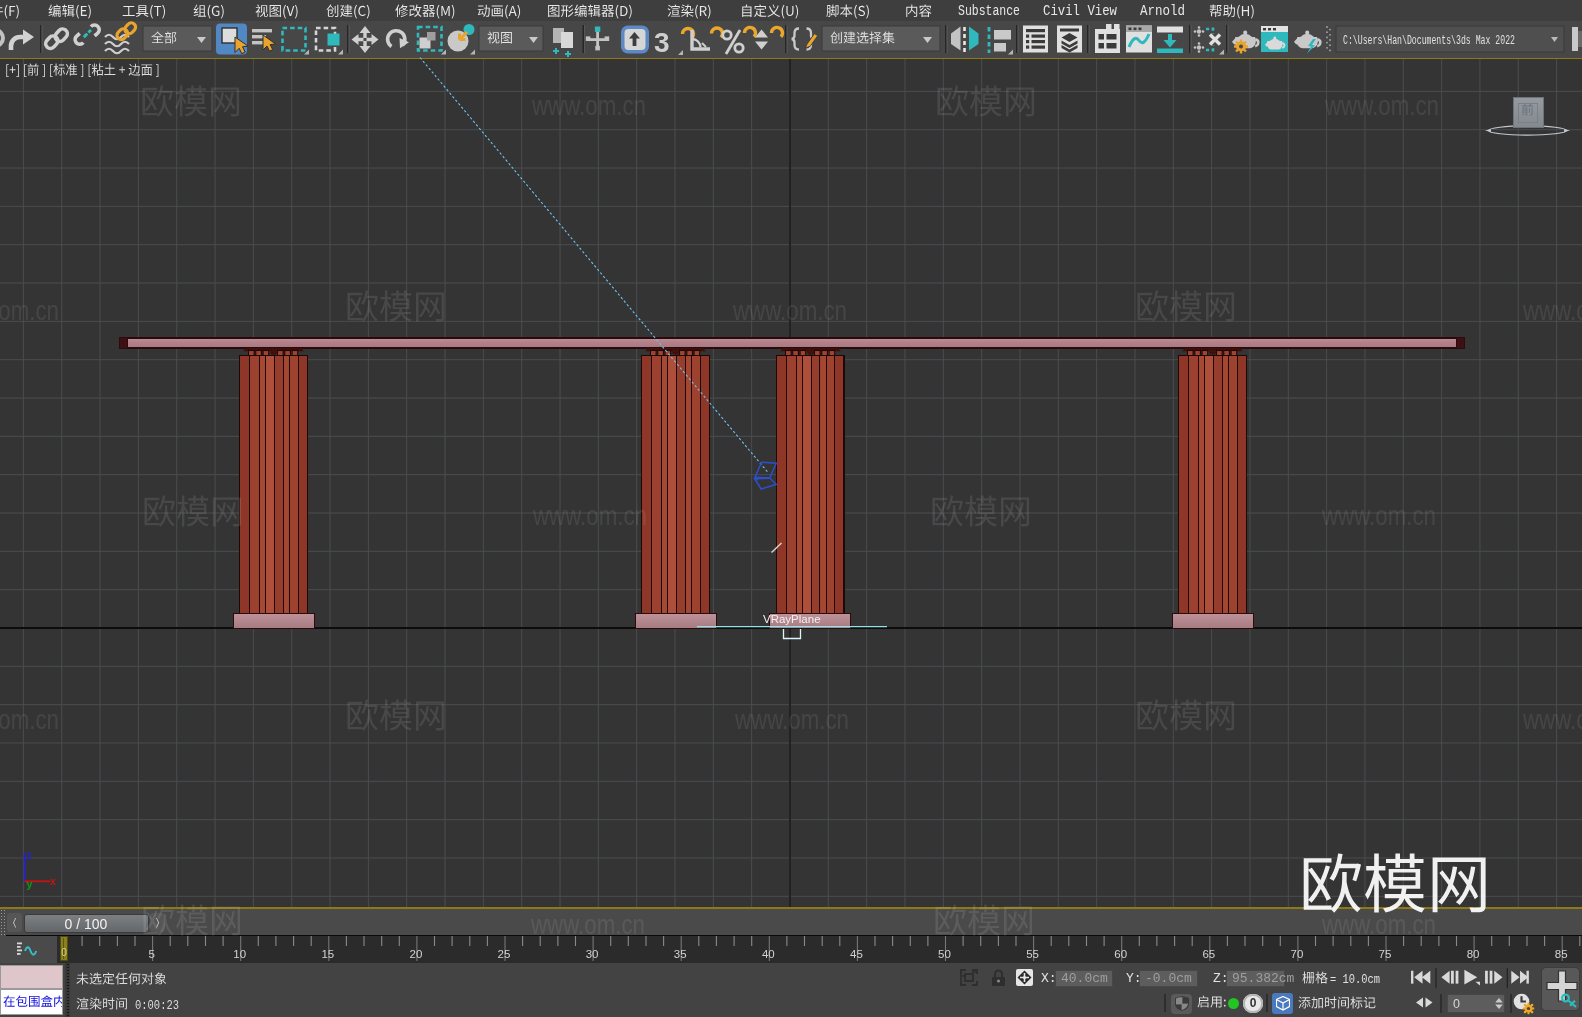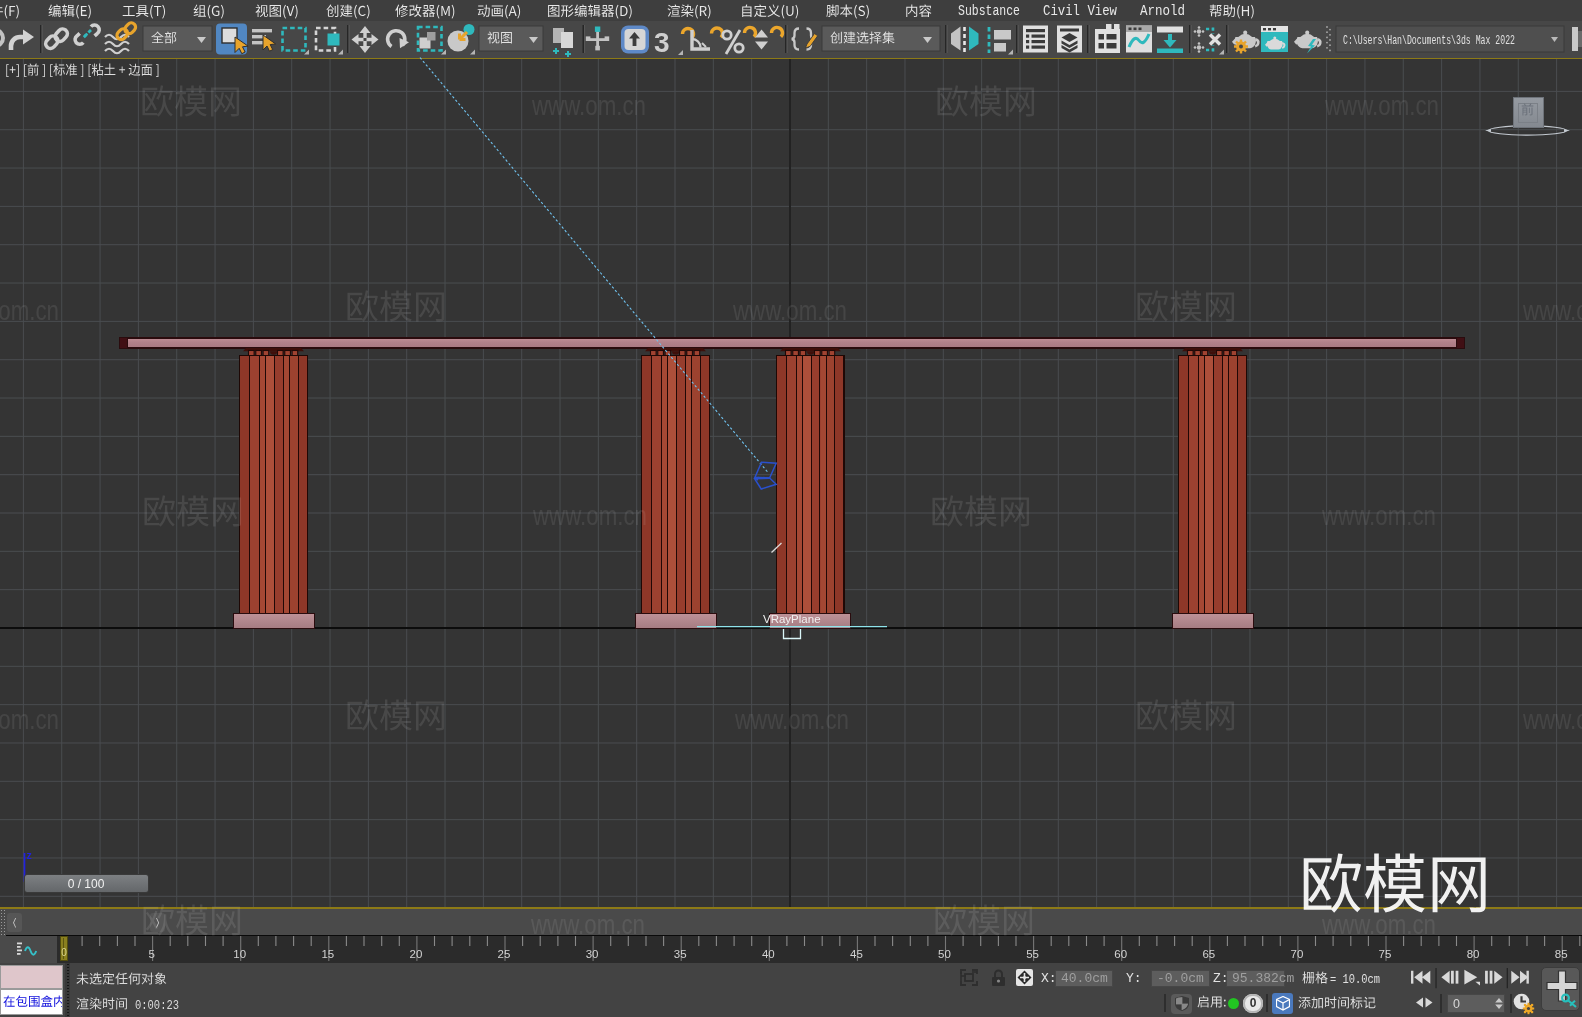--- a/index.html
+++ b/index.html
@@ -241,21 +241,21 @@
 </svg>
 <div style="position:absolute;left:1512.5px;top:97px;width:31px;height:31px;background:linear-gradient(#959aa1,#848990);border:1px solid #6e737a;"></div>
 <div style="position:absolute;left:1518px;top:102.5px;width:20px;height:20px;border:1px solid #7b8087;"></div>
 <svg style="position:absolute;left:1521px;top:102.5px;overflow:visible" width="17" height="18">
       <path d="M7.9 4.8V10.1H8.8V4.8ZM10.5 4.4V11.3C10.5 11.5 10.4 11.5 10.2 11.5C10 11.5 9.3 11.5 8.5 11.5C8.6 11.8 8.8 12.2 8.9 12.4C9.9 12.4 10.5 12.4 10.9 12.3C11.3 12.1 11.5 11.8 11.5 11.3V4.4ZM9.4 0.5C9.1 1.1 8.6 1.9 8.2 2.6H4.3L4.9 2.3C4.7 1.8 4.1 1.1 3.6 0.5L2.7 0.8C3.2 1.4 3.7 2.1 3.9 2.6H0.7V3.5H12.3V2.6H9.3C9.7 2 10.1 1.4 10.4 0.8ZM5.3 7.5V8.8H2.4V7.5ZM5.3 6.8H2.4V5.5H5.3ZM1.5 4.6V12.4H2.4V9.6H5.3V11.3C5.3 11.5 5.3 11.6 5.1 11.6C4.9 11.6 4.3 11.6 3.7 11.6C3.8 11.8 3.9 12.2 4 12.4C4.9 12.4 5.4 12.4 5.8 12.3C6.2 12.1 6.3 11.9 6.3 11.4V4.6Z" fill="#6b717a"></path>
     </svg>
 <div style="position:absolute;left:0;top:907.2px;width:1582px;height:1.8px;background:#8d7a16;"></div>
 <div style="position:absolute;left:0;top:909px;width:1582px;height:25.5px;background:#4a4a4a;"></div>
 <div style="position:absolute;left:0;top:909px;width:6px;height:54px;background-image:radial-gradient(circle at 50% 50%, #9a9a9a 0.8px, transparent 1px);background-size:3px 3px;"></div>
 <div style="position:absolute;left:7px;top:912.5px;width:15px;height:19px;background:#565656;border-radius:3px;color:#c9c9c9;font-size:11px;text-align:center;line-height:18px;">〈</div>
-<div style="position:absolute;left:23.5px;top:874px;width:125px;height:19px;border-radius:3px;background:linear-gradient(#7d8083,#64676a);border:1px solid #3a3a3a;color:#f2f2f2;font-size:12px;text-align:center;line-height:18px;">0 / 100</div>
+<div style="position:absolute;left:23.5px;top:914px;width:125px;height:19px;border-radius:3px;background:linear-gradient(#7d8083,#64676a);border:1px solid #3a3a3a;color:#f2f2f2;font-size:14px;text-align:center;line-height:18px;">0 / 100</div>
 <div style="position:absolute;left:150px;top:912.5px;width:15px;height:19px;background:#565656;border-radius:3px;color:#c9c9c9;font-size:11px;text-align:center;line-height:18px;">〉</div>
 <div style="position:absolute;left:0;top:934.5px;width:1582px;height:28.5px;background:#4a4a4a;"></div>
 <div style="position:absolute;left:57px;top:934.5px;width:1525px;height:28.5px;background:#2b2b2b;"></div>
 <div style="position:absolute;left:6px;top:934.5px;width:1576px;height:1.6px;background:#0a0a0a;"></div>
 <svg class="abs" style="left:17px;top:941px" width="22" height="18">
 <g fill="#d8d8d8">
         <rect x="0" y="1.5" width="5" height="1.8"></rect>
         <rect x="0" y="5" width="3.6" height="1.8"></rect>
 <rect x="0" y="8.5" width="5" height="1.8"></rect>
         <rect x="0" y="12" width="3.6" height="1.8"></rect>
@@ -406,21 +406,21 @@
     </svg>
 <svg class="abs" style="left:1016px;top:969px" width="18" height="18">
 <rect x="0" y="0" width="17" height="17" rx="2" fill="#e6e6e6"></rect>
 <path d="M8.5,1.5 L15.5,8.5 L8.5,15.5 L1.5,8.5 Z" fill="#2a2a2a"></path>
 <path d="M8.5,4 V13 M4,8.5 H13" stroke="#e6e6e6" stroke-width="1.6"></path>
 <circle cx="8.5" cy="8.5" r="1.5" fill="#e6e6e6"></circle>
     </svg>
 <div class="abs" style="left:1041px;top:971px;color:#e2e2e2;font-size:13px;font-family:'Liberation Mono',monospace">X:</div>
 <div style="position:absolute;left:1055px;top:969.5px;width:58px;height:17.5px;background:#5d5d5d;border:1px solid #474747;border-radius:1px;color:#9f9f9f;font-size:13px;line-height:16px;padding-left:5px;font-family:'Liberation Mono',monospace;">40.0cm</div>
 <div class="abs" style="left:1126px;top:971px;color:#e2e2e2;font-size:13px;font-family:'Liberation Mono',monospace">Y:</div>
-<div style="position:absolute;left:1139px;top:969.5px;width:59px;height:17.5px;background:#5d5d5d;border:1px solid #474747;border-radius:1px;color:#9f9f9f;font-size:13px;line-height:16px;padding-left:5px;font-family:'Liberation Mono',monospace;margin-left:12px;">-0.0cm</div>
+<div style="position:absolute;left:1139px;top:969.5px;width:59px;height:17.5px;background:#5d5d5d;border:1px solid #474747;border-radius:1px;color:#9f9f9f;font-size:13px;line-height:16px;padding-left:5px;font-family:'Liberation Mono',monospace;">-0.0cm</div>
 <div class="abs" style="left:1213px;top:971px;color:#e2e2e2;font-size:13px;font-family:'Liberation Mono',monospace">Z:</div>
 <div style="position:absolute;left:1226px;top:969.5px;width:59px;height:17.5px;background:#5d5d5d;border:1px solid #474747;border-radius:1px;color:#9f9f9f;font-size:13px;line-height:16px;padding-left:5px;font-family:'Liberation Mono',monospace;">95.382cm</div>
 <svg style="position:absolute;left:1302px;top:971px;overflow:visible" width="30" height="18">
       <path d="M8.7 1V5.7H7.9V1H5.1V5.7H4.4V6.6H5.1C5.1 8.4 4.8 10.5 3.8 12.1C4 12.1 4.4 12.4 4.5 12.5C5.6 10.9 5.9 8.5 5.9 6.6H7.1V11.3C7.1 11.5 7 11.5 6.9 11.5C6.8 11.5 6.4 11.5 6 11.5C6.1 11.7 6.2 12.1 6.3 12.3C6.9 12.3 7.3 12.3 7.5 12.2C7.8 12 7.9 11.8 7.9 11.3V6.6H8.7V6.7C8.7 8.4 8.7 10.6 8 12.1C8.2 12.2 8.6 12.4 8.7 12.5C9.5 10.9 9.5 8.5 9.5 6.7V6.6H10.8V11.5C10.8 11.6 10.8 11.7 10.6 11.7C10.5 11.7 10.1 11.7 9.7 11.7C9.8 11.9 10 12.3 10 12.5C10.6 12.5 11 12.5 11.3 12.3C11.6 12.2 11.7 11.9 11.7 11.5V6.6H12.5V5.7H11.7V1ZM10.8 5.7H9.5V1.8H10.8ZM7.1 5.7H5.9V1.8H7.1ZM2.1 0.5V3.3H0.7V4.2H2.1C1.8 6 1.1 8.1 0.4 9.2C0.6 9.4 0.8 9.8 0.9 10C1.4 9.3 1.8 8.2 2.1 7V12.5H3V6C3.3 6.6 3.7 7.3 3.8 7.7L4.4 6.9C4.2 6.5 3.3 5.1 3 4.7V4.2H4.2V3.3H3V0.5Z M20.5 2.8H23.3C22.9 3.6 22.4 4.3 21.8 5C21.2 4.4 20.7 3.7 20.3 3ZM15.6 0.5V3.3H13.7V4.2H15.5C15.1 6 14.2 8.1 13.4 9.2C13.5 9.4 13.8 9.8 13.9 10C14.5 9.2 15.1 7.7 15.6 6.3V12.5H16.5V5.9C17 6.5 17.4 7.2 17.6 7.6L18.2 6.8C18 6.5 16.9 5.2 16.5 4.8V4.2H18L17.7 4.5C17.9 4.6 18.3 5 18.5 5.1C18.9 4.8 19.4 4.3 19.8 3.8C20.1 4.4 20.6 5 21.1 5.6C20 6.5 18.7 7.2 17.4 7.7C17.6 7.9 17.9 8.2 18 8.4C18.3 8.3 18.7 8.2 19 8V12.5H19.9V11.9H23.5V12.4H24.5V7.9L25.1 8.2C25.2 7.9 25.5 7.5 25.7 7.3C24.4 7 23.3 6.3 22.4 5.6C23.3 4.7 24.1 3.5 24.6 2.2L23.9 1.9L23.8 1.9H21C21.2 1.5 21.3 1.2 21.5 0.8L20.6 0.5C20.1 1.8 19.2 3.1 18.2 4V3.3H16.5V0.5ZM19.9 11.1V8.6H23.5V11.1ZM19.6 7.7C20.4 7.3 21.1 6.8 21.8 6.2C22.4 6.8 23.2 7.3 24 7.7Z" fill="#e0e0e0"></path>
     </svg>
 <svg class="abs" style="left:0;top:0" width="1582" height="1017">
       <text x="1330" y="983" font-family="Liberation Mono,monospace" font-size="13" fill="#e0e0e0" textLength="50" lengthAdjust="spacingAndGlyphs">= 10.0cm</text>
 <text x="135" y="1009" font-family="Liberation Mono,monospace" font-size="13" fill="#dcdcdc" textLength="44" lengthAdjust="spacingAndGlyphs">0:00:23</text>
     </svg>
 <div style="position:absolute;left:1164px;top:994px;width:1.5px;height:18px;background:#2e2e2e;"></div>

